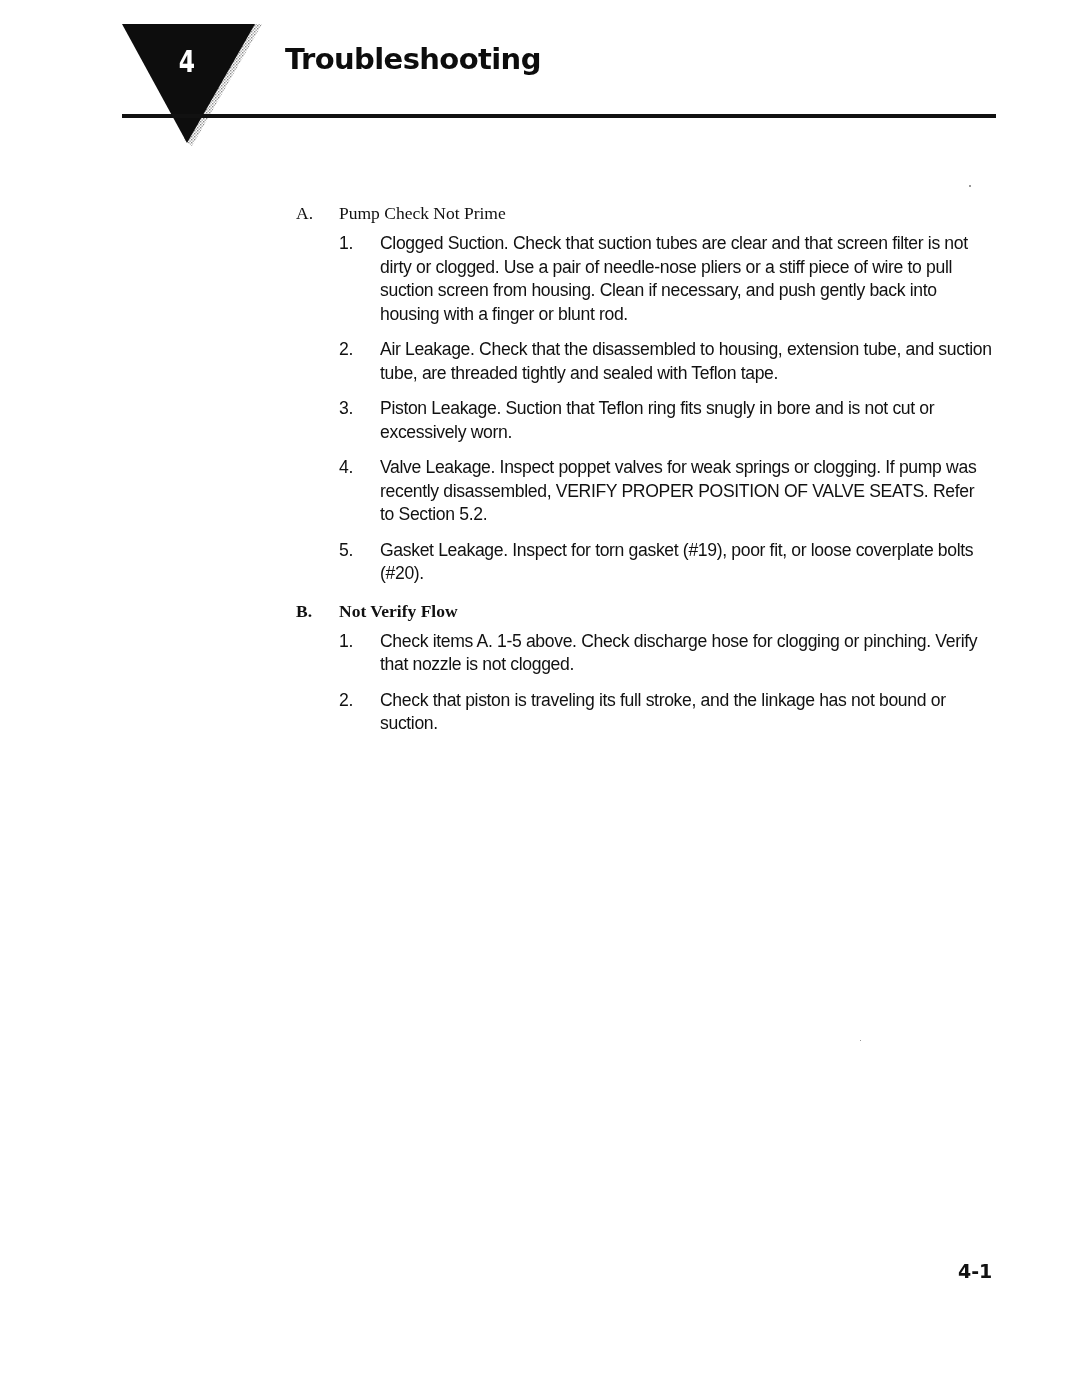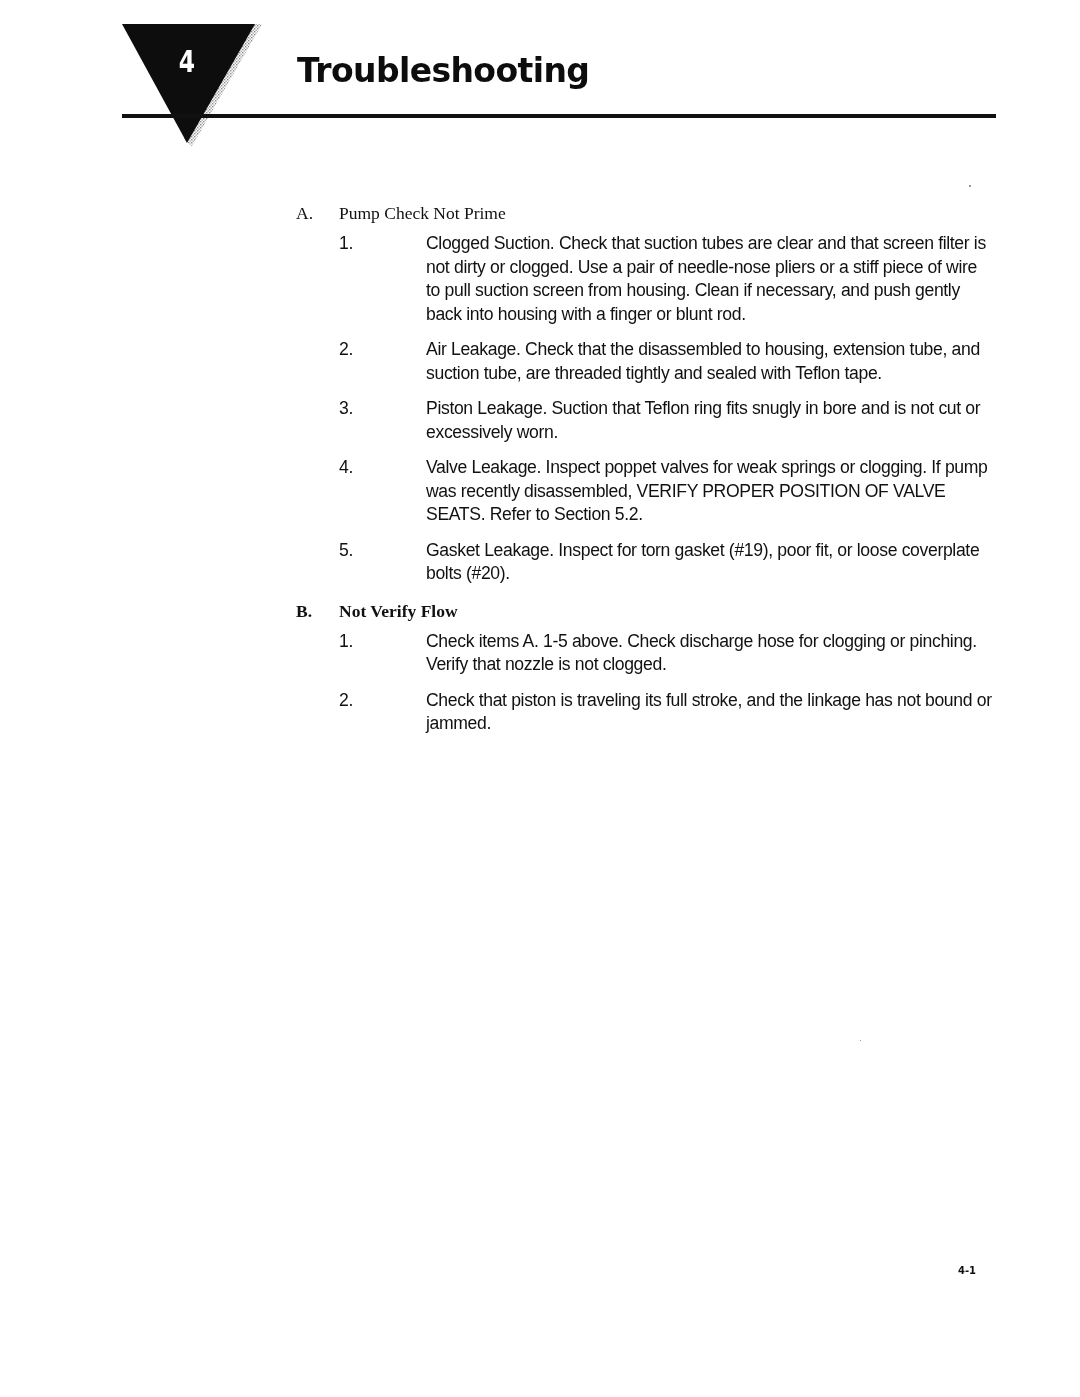--- a/index.html
+++ b/index.html
@@ -29,24 +29,24 @@
       font-weight: bold;
       font-size: 30px;
       line-height: 36px;
       transform: scaleX(0.78);
       transform-origin: center;
     }
     .page-title {
       position: absolute;
       left: 285px;
       top: 37px;
-      margin: 12px;
+      margin: 0;
       font-family: "DejaVu Sans", sans-serif;
       font-weight: bold;
-      font-size: 33px;
+      font-size: 29px;
       line-height: 44px;
       letter-spacing: -0.6px;
       color: #0d0d0d;
     }
     .title-rule {
       position: absolute;
       left: 122px;
       top: 114px;
       width: 874px;
       height: 4px;
@@ -76,28 +76,28 @@
     .item {
       display: flex;
       font-family: "Liberation Sans", sans-serif;
       font-size: 17.6px;
       line-height: 23.5px;
       color: #111111;
       margin-bottom: 12px;
       letter-spacing: -0.35px;
     }
     .item-num { width: 41px; flex: none; }
-    .item-text { flex: 1; padding-right: 4px; margin-left: 46px; }
+    .item-text { flex: 1; padding-right: 4px; }
     .page-number {
       position: absolute;
       left: 958px;
       top: 1262px;
       font-family: "DejaVu Sans", sans-serif;
       font-weight: bold;
-      font-size: 10px;
+      font-size: 19px;
       line-height: 18px;
       color: #111111;
     }
     .speck {
       position: absolute;
       width: 2px;
       height: 2px;
       background: #777;
       border-radius: 1px;
     }
@@ -159,21 +159,21 @@
       <span class="section-letter">B.</span>
       <span>Not Verify Flow</span>
     </div>
     <ol class="item-list">
       <li class="item">
         <span class="item-num">1.</span>
         <span class="item-text">Check items A. 1-5 above.  Check discharge hose for clogging or pinching.  Verify that nozzle is not clogged.</span>
       </li>
       <li class="item">
         <span class="item-num">2.</span>
-        <span class="item-text">Check that piston is traveling its full stroke, and the linkage has not bound or jammed.</span>
+        <span class="item-text">Check that piston is traveling its full stroke, and the linkage has not bound or suction.</span>
       </li>
     </ol>
   </section>
 
 </div>
 
 <div class="speck" style="left:969px;top:185px;"></div>
 <div class="speck" style="left:860px;top:1040px;width:1px;height:1px;"></div>
 
 <div class="page-number">4-1</div>

